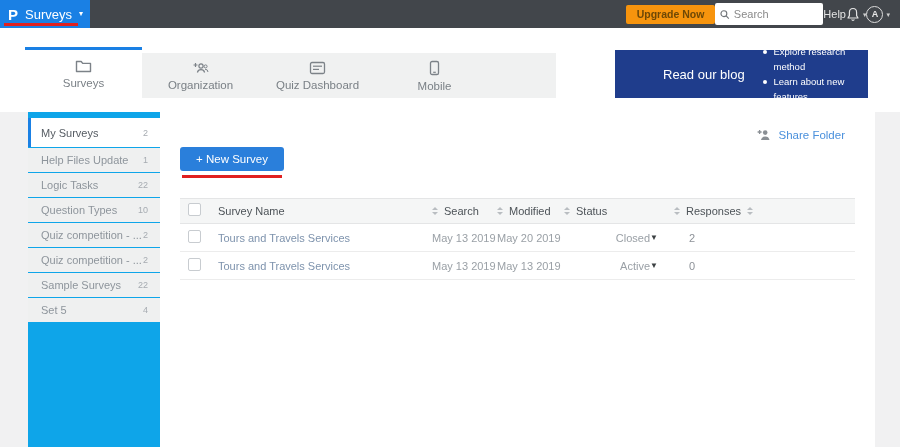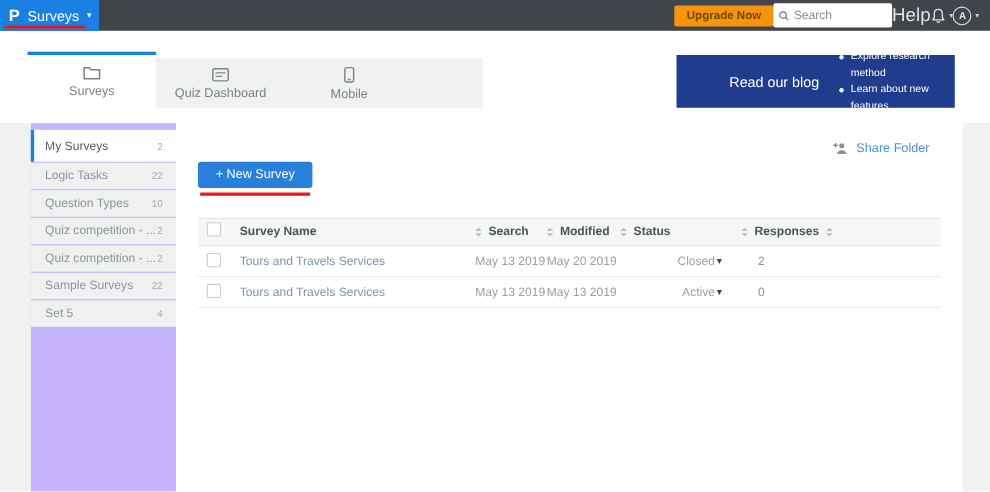--- a/index.html
+++ b/index.html
@@ -18,21 +18,21 @@
                      background:var(--annotation-red,#e02020); }
   .topbar-right { margin-left:auto; display:flex; align-items:center; padding-right:10px; }
   .upgrade-btn { height:19px; padding:0 11px; border:none; border-radius:2px;
                  background:var(--orange,#f7940d); color:#6e4806; font-weight:700;
                  font-size:10.5px; font-family:inherit; cursor:pointer; }
   .searchbox { width:108px; height:22px; background:#fff; border-radius:2px;
                display:flex; align-items:center; padding:0 5px; gap:4px; }
   .searchbox input { border:none; outline:none; width:100%; font-size:11px; color:#555;
                      font-family:inherit; background:transparent; }
   .searchbox input::placeholder { color:#8a8a8a; }
-  .help-link { color:#e3e3e3; font-size:17px; cursor:pointer; }
+  .help-link { color:#e3e3e3; font-size:11px; cursor:pointer; }
   .icon-wrap { display:flex; align-items:center; gap:3px; cursor:pointer; }
   .mini-caret { font-size:7px; color:#cfcfcf; line-height:1; }
   .avatar { width:17px; height:17px; border:1.4px solid #dcdcdc; border-radius:50%;
             display:flex; align-items:center; justify-content:center;
             color:#e8e8e8; font-size:9px; font-weight:700; }
 
   
   .tabs-row { position:absolute; top:47px; left:25px; right:0; height:51px; display:flex; }
   .tab { width:117px; display:flex; flex-direction:column; align-items:center;
          justify-content:center; gap:4px; cursor:pointer;
@@ -47,21 +47,21 @@
   .blog-bullets { list-style:none; }
   .blog-bullets li { color:#fff; font-size:9.5px; line-height:15px; position:relative; padding-left:11px; }
   .blog-bullets li::before { content:""; position:absolute; left:0; top:5.5px; width:4px; height:4px;
                              border-radius:50%; background:#fff; }
 
   
   .content { position:absolute; top:112px; left:0; right:0; bottom:0; display:flex; }
   .gutter-l { flex:0 0 28px; background:#f1f1f2; }
   .gutter-r { flex:0 0 25px; background:#f1f1f2; }
 
-  .sidebar { flex:0 0 132px; background:#c4b5fd; padding-top:6px; }
+  .sidebar { flex:0 0 132px; background:#0ea5e9; padding-top:6px; }
   .side-item { height:24px; background:#eff0f0; margin-bottom:1px; display:flex;
                align-items:center; justify-content:space-between;
                padding:0 12px 0 13px; cursor:pointer; }
   .side-item .lbl { font-size:11px; color:#8e959c; white-space:nowrap; overflow:hidden; }
   .side-item .cnt { font-size:9px; color:#a6abb1; }
   .side-item.active { height:29px; background:#fff; border-left:3px solid var(--accent-blue,#1a80e4);
                       padding-left:10px; }
   .side-item.active .lbl { color:#565c63; }
 
   .main { position:relative; flex:1 1 auto; background:#fff; }
@@ -73,21 +73,21 @@
   .share-folder { position:absolute; top:16px; right:30px; display:flex; align-items:center;
                   gap:7px; cursor:pointer; }
   .share-folder .sf-label { font-size:11.5px; color:var(--link-blue,#4a90dc); }
 
   
   .table { position:absolute; top:86px; left:20px; right:20px; }
   .thead, .trow { display:grid; grid-template-columns:38px 214px 65px 67px 110px 78px 1fr;
                   align-items:center; }
   .thead { height:26px; background:#f5f6f6; border-top:1px solid #e4e5e6;
            border-bottom:1px solid #e4e5e6; }
-  .thead .hcell { display:flex; align-items:center; gap:6px; font-size:11px; font-weight:700;
+  .thead .hcell { display:flex; align-items:center; gap:6px; font-size:11px; font-weight:400;
                   color:#4d5358; cursor:pointer; }
   .trow { height:28px; border-bottom:1px solid #ececec; font-size:11px; }
   .cb-cell { padding-left:8px; }
   .checkbox { display:inline-block; width:13px; height:13px; border:1px solid #c8ccd0;
               border-radius:2px; background:#fff; cursor:pointer; }
   .survey-link { color:#7e93ad; cursor:pointer; }
   .dim { color:#9aa0a6; }
   .resp { color:#8d9298; padding-left:15px; }
   .resp-h { padding-left:0; }
   .status-cell { display:flex; align-items:center; justify-content:flex-end;
@@ -136,20 +136,30 @@
   </header>
 
   <nav class="tabs-row">
     <div class="tab active">
       <svg width="17" height="14" viewBox="0 0 17 14">
         <path d="M1.5 12.5 L1.5 2.5 L6.2 2.5 L7.7 4.4 L15.5 4.4 L15.5 12.5 Z" fill="none" stroke="#7c8288" stroke-width="1.4" stroke-linejoin="round"></path>
       </svg>
       <span class="tab-label">Surveys</span>
     </div>
     <div class="tab">
+      <svg width="18" height="14" viewBox="0 0 18 14">
+        <circle cx="9" cy="5" r="2.1" fill="none" stroke="#7c8288" stroke-width="1.2"></circle>
+        <path d="M5.4 11.5 a3.7 3.7 0 0 1 7.2 0" fill="none" stroke="#7c8288" stroke-width="1.2"></path>
+        <circle cx="13.6" cy="5.4" r="1.5" fill="none" stroke="#7c8288" stroke-width="1"></circle>
+        <path d="M13 8.2 a3 3 0 0 1 3 2.8" fill="none" stroke="#7c8288" stroke-width="1"></path>
+        <path d="M3.5 2 L3.5 6 M1.5 4 L5.5 4" stroke="#7c8288" stroke-width="1.2"></path>
+      </svg>
+      <span class="tab-label">Organization</span>
+    </div>
+    <div class="tab">
       <svg width="17" height="14" viewBox="0 0 17 14">
         <rect x="1.5" y="1.5" width="14" height="11" rx="1.5" fill="none" stroke="#7c8288" stroke-width="1.3"></rect>
         <line x1="4" y1="5.2" x2="13" y2="5.2" stroke="#7c8288" stroke-width="1.2"></line>
         <line x1="4" y1="8.4" x2="10" y2="8.4" stroke="#7c8288" stroke-width="1.2"></line>
       </svg>
       <span class="tab-label">Quiz Dashboard</span>
     </div>
     <div class="tab">
       <svg width="11" height="16" viewBox="0 0 11 16">
         <rect x="1.5" y="1.5" width="8" height="13" rx="1.6" fill="none" stroke="#7c8288" stroke-width="1.3"></rect>
@@ -170,20 +180,24 @@
 
   <div class="content">
     <div class="gutter-l"></div>
 
     <aside class="sidebar">
       <div class="side-item active">
         <span class="lbl">My Surveys</span>
         <span class="cnt">2</span>
       </div>
       <div class="side-item">
+        <span class="lbl">Help Files Update</span>
+        <span class="cnt">1</span>
+      </div>
+      <div class="side-item">
         <span class="lbl">Logic Tasks</span>
         <span class="cnt">22</span>
       </div>
       <div class="side-item">
         <span class="lbl">Question Types</span>
         <span class="cnt">10</span>
       </div>
       <div class="side-item">
         <span class="lbl">Quiz competition - ...</span>
         <span class="cnt">2</span>

